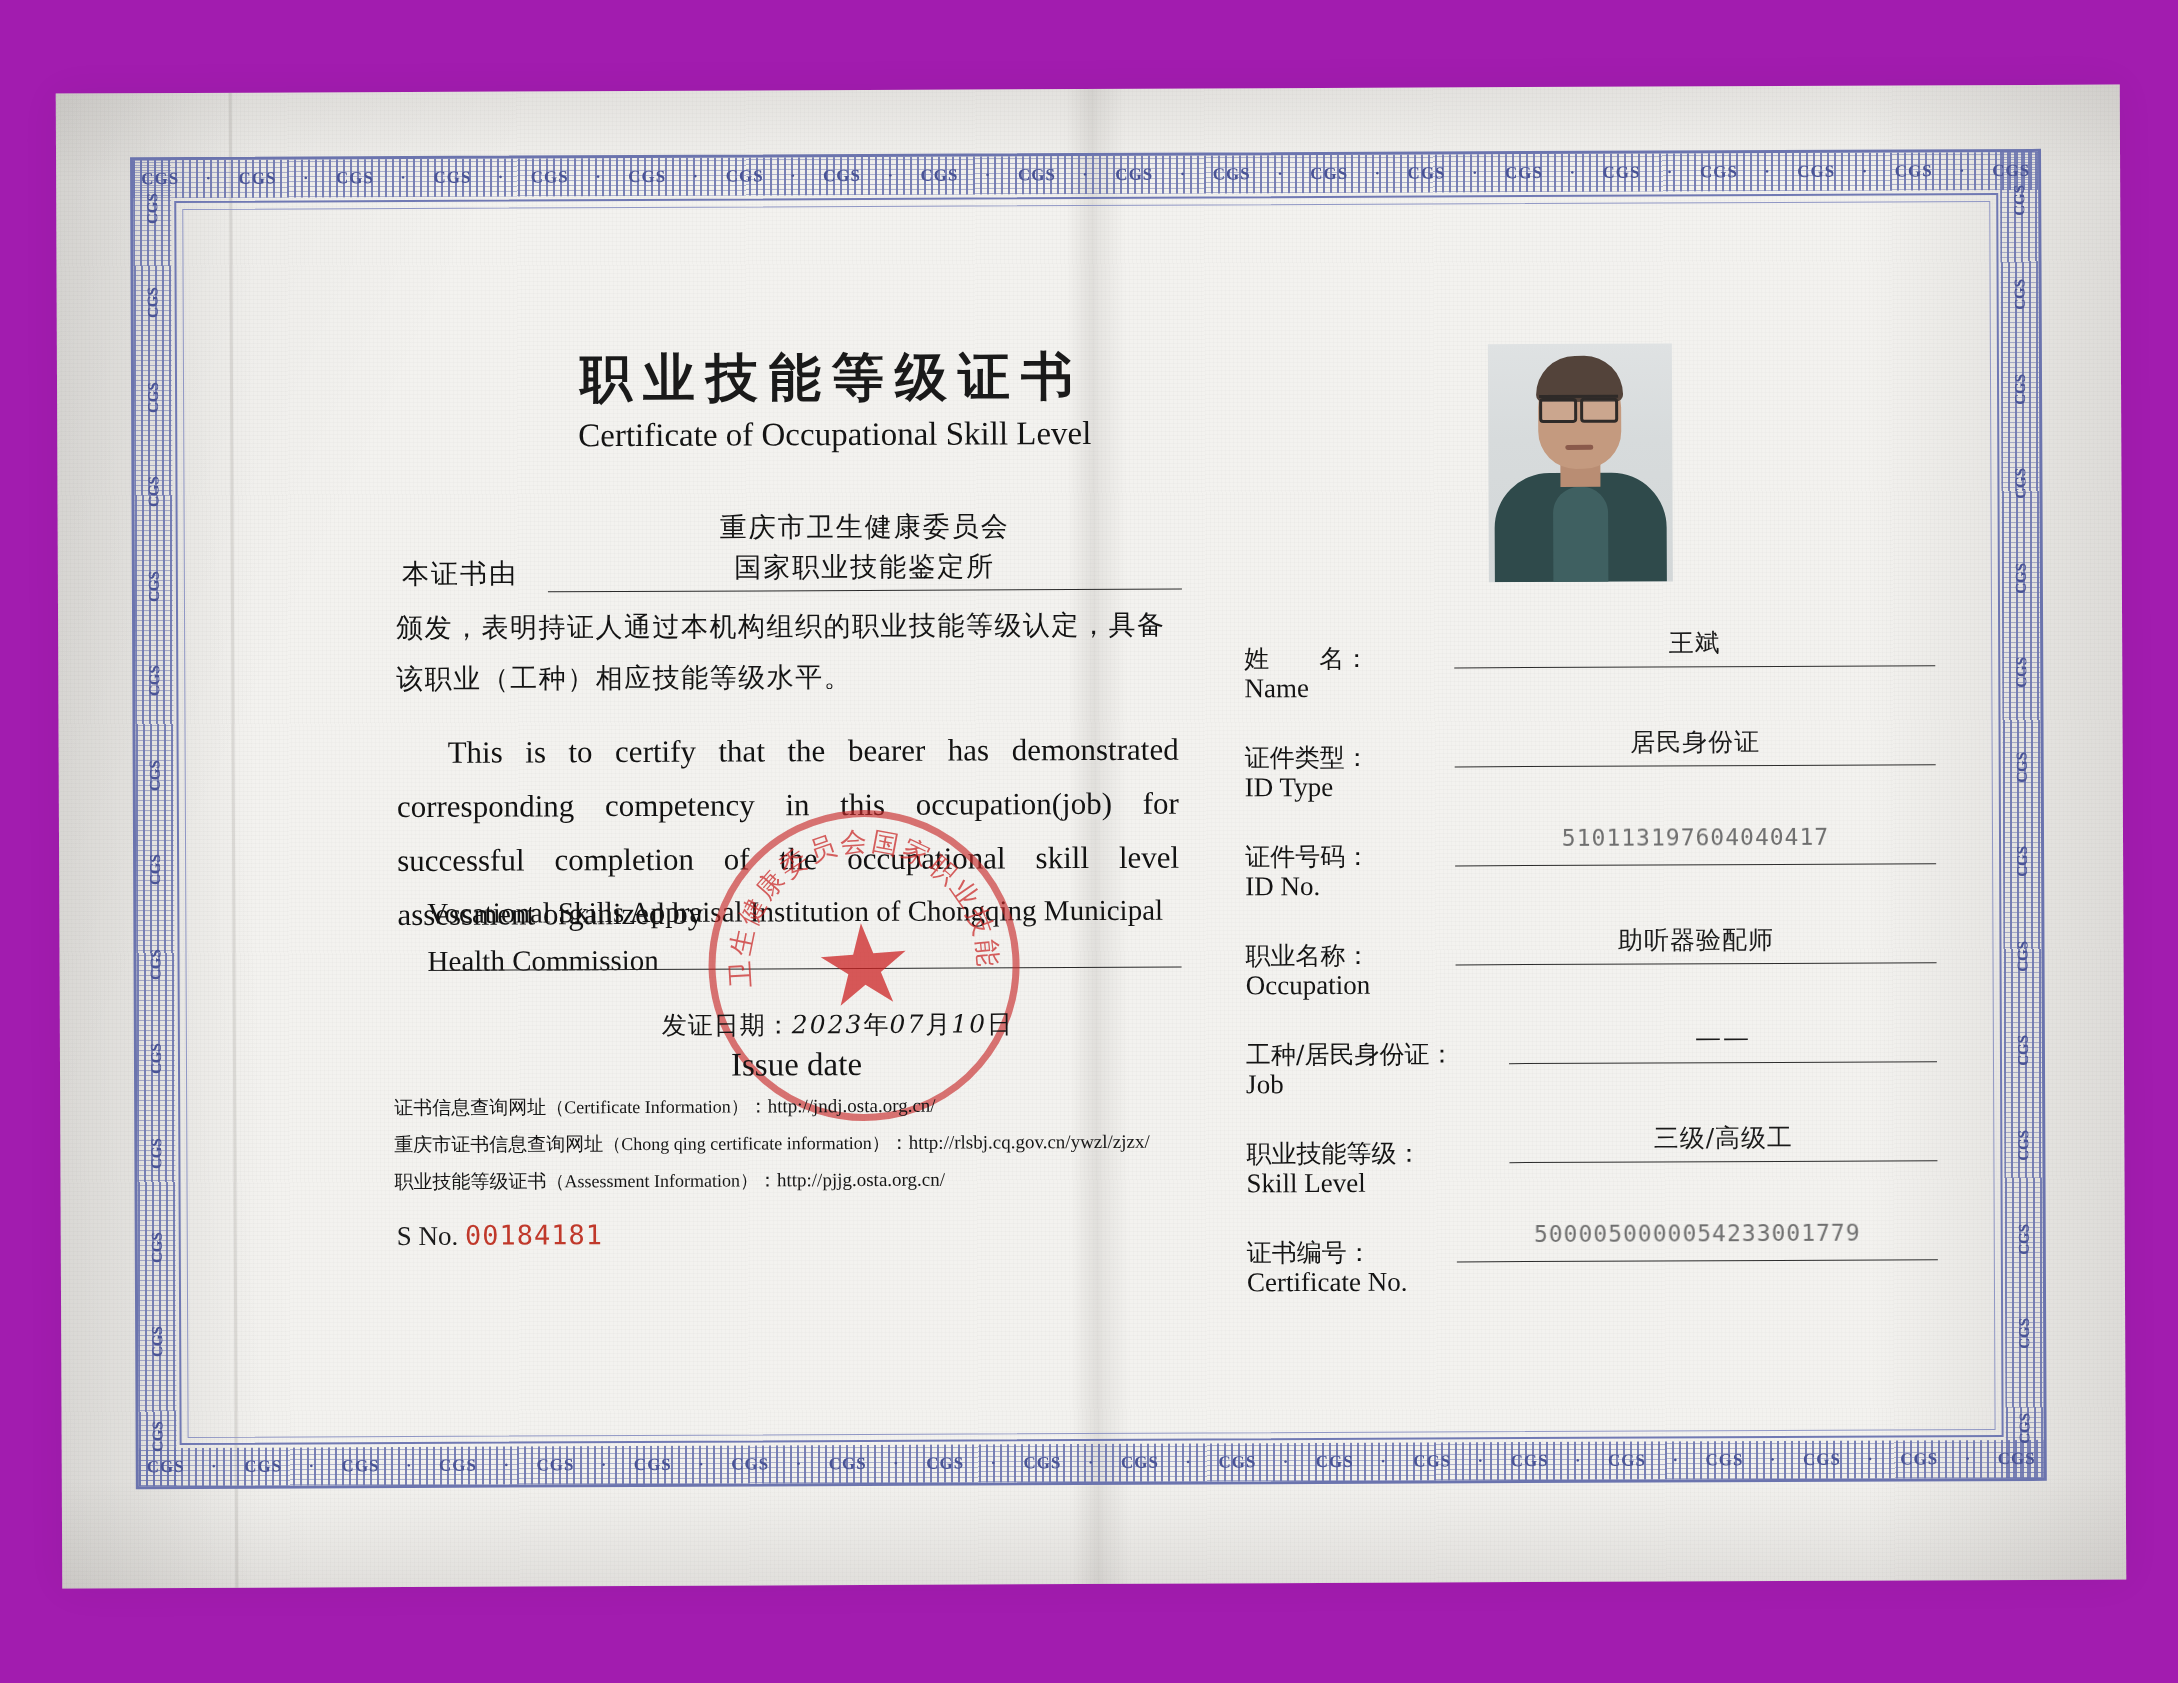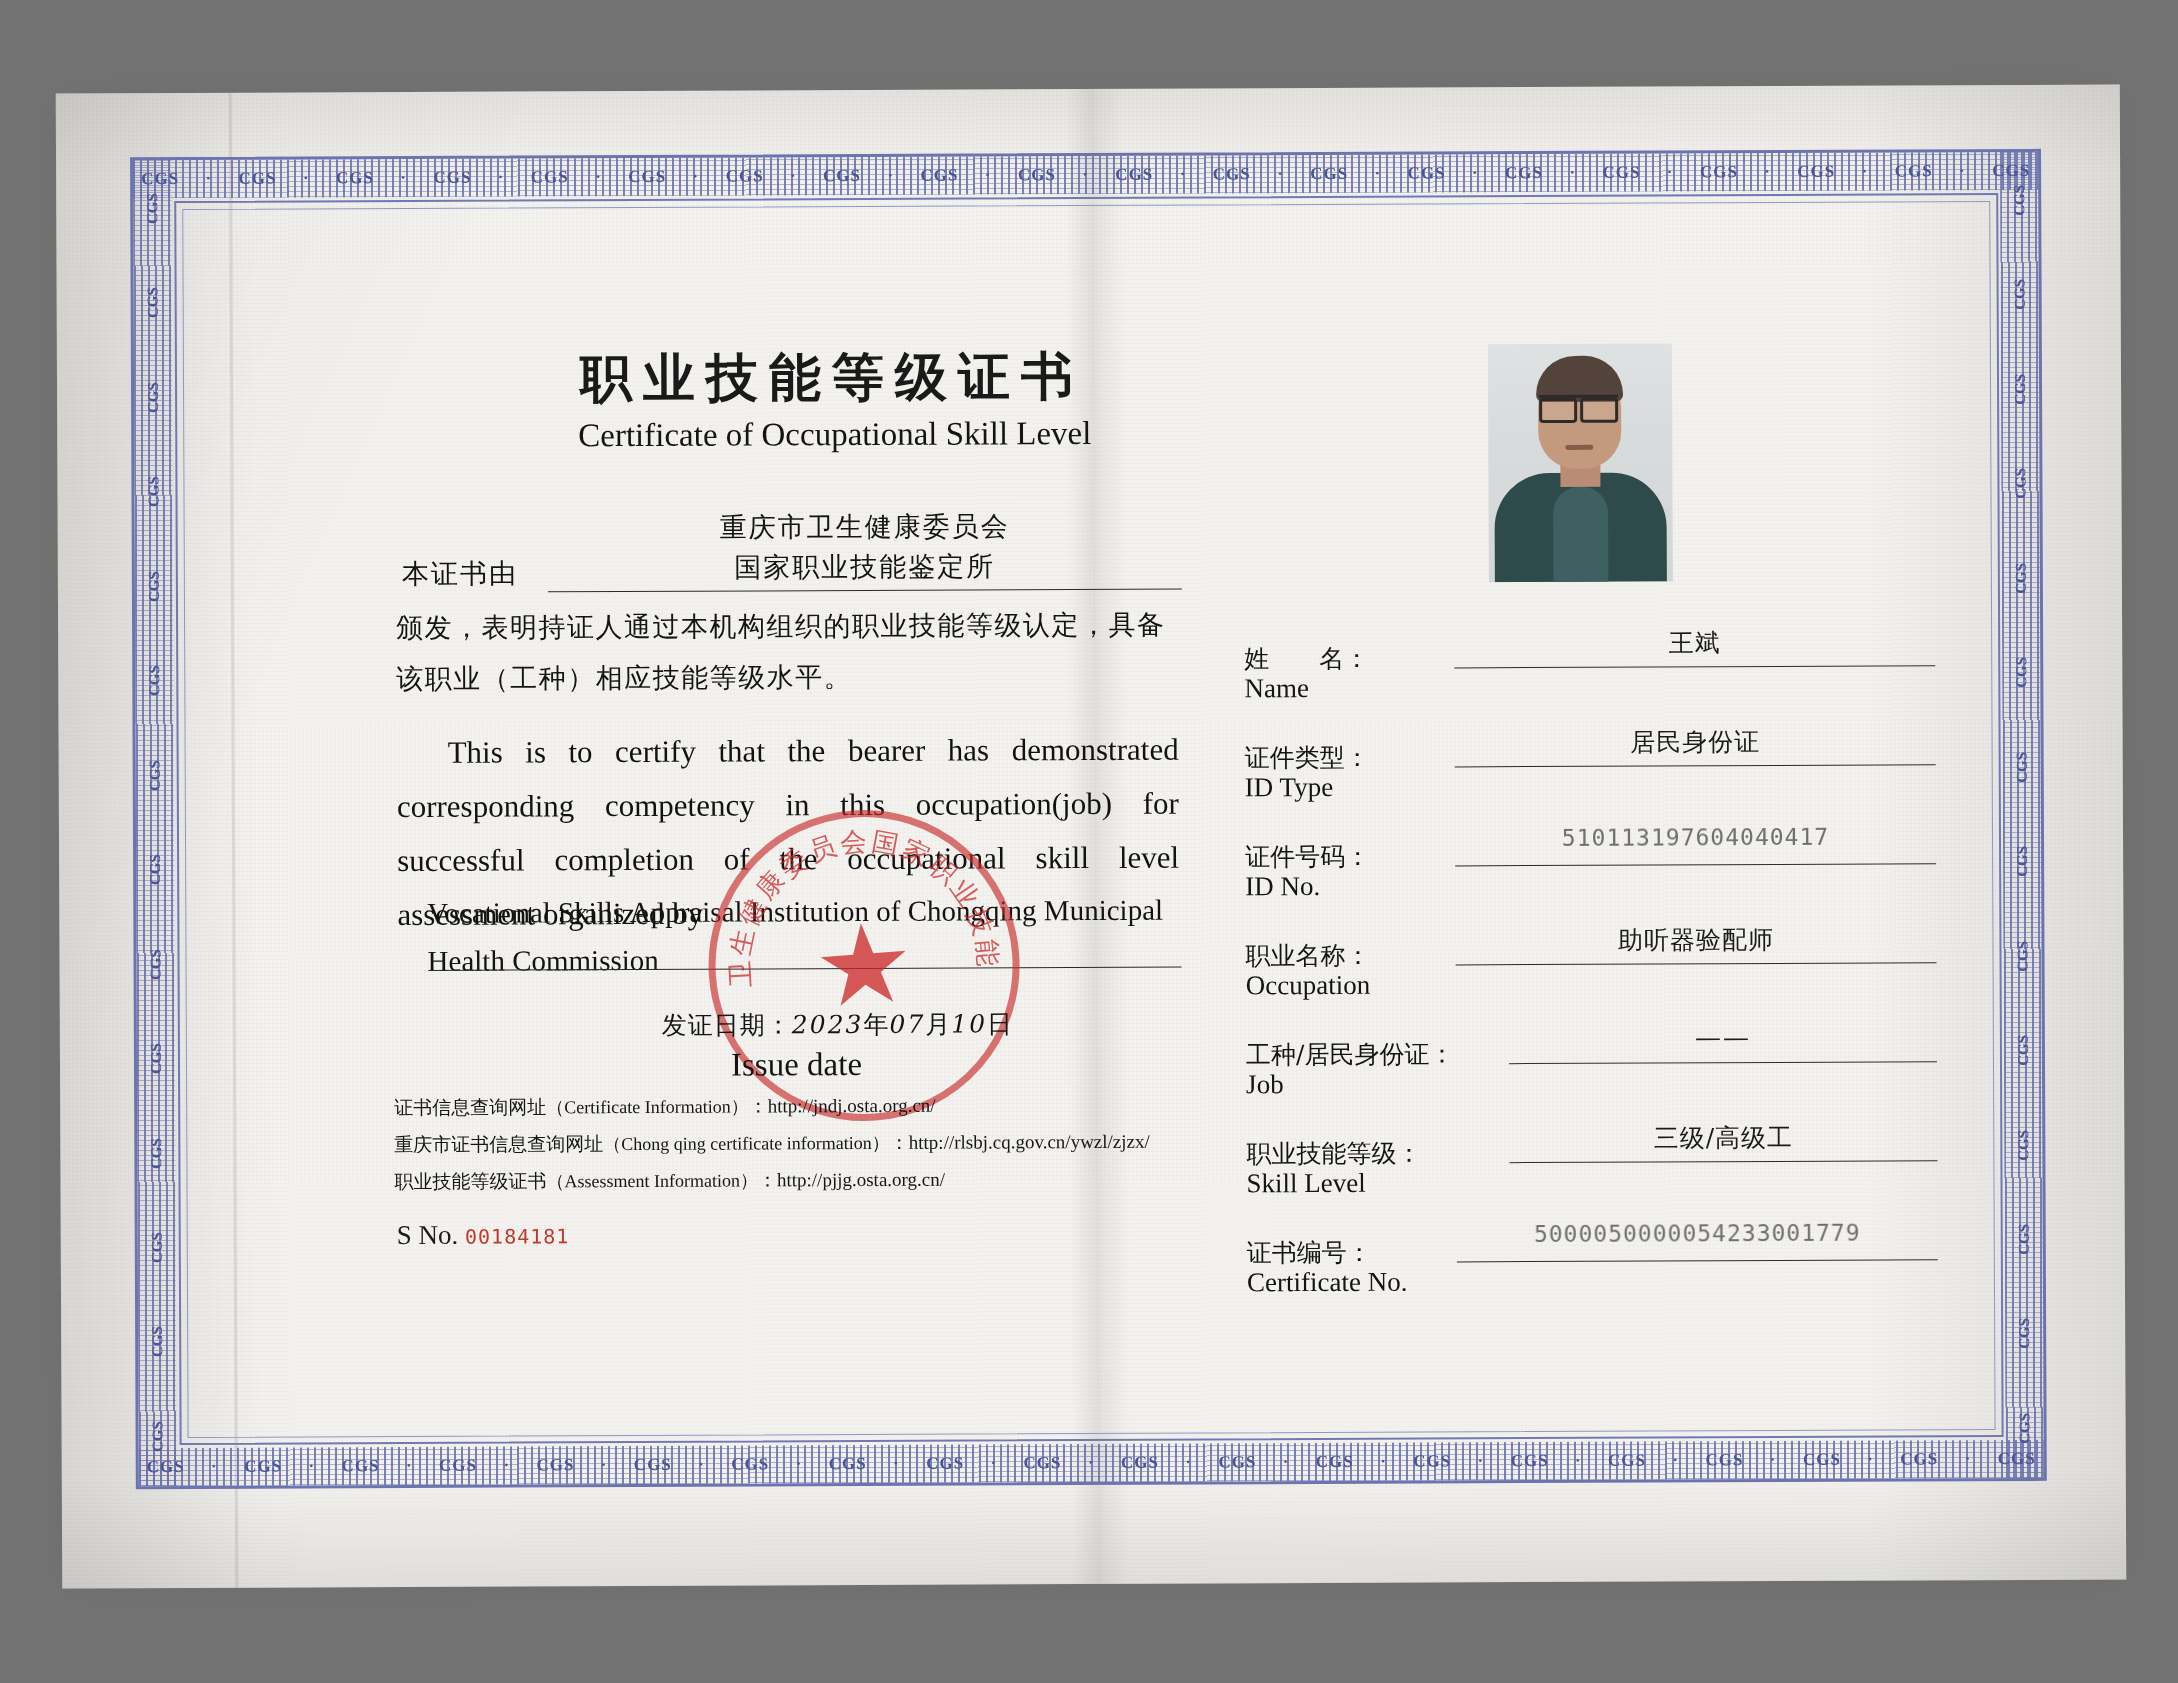--- a/index.html
+++ b/index.html
@@ -12,21 +12,21 @@
     height: 1683px;
     overflow: hidden;
     font-family: "Liberation Serif", serif;
   }
 
   
   #page {
     position: relative;
     width: 2178px;
     height: 1683px;
-    background: #737373;
+    background: #a21caf;
   }
 
   #paper {
     position: absolute;
     left: 59px;
     top: 89px;
     width: 2064px;
     height: 1495px;
     background:
       linear-gradient(115deg, rgba(0,0,0,0.045) 0%, rgba(0,0,0,0) 18%),
@@ -291,21 +291,21 @@
     position: absolute;
     left: 61px; top: 1012px;
     font-family: "Liberation Serif", serif;
     font-size: 27px;
     color: #1c1c1c;
     white-space: nowrap;
   }
   #sno .num {
     color: #c0392b;
     font-family: "DejaVu Sans Mono", monospace;
-    font-size: 20px;
+    font-size: 27px;
     letter-spacing: 1px;
   }
 
   
   #seal {
     position: absolute;
     left: 374px; top: 604px;
     width: 297px; height: 297px;
     border: 7px solid rgba(200,40,40,0.72);
     border-radius: 50%;

